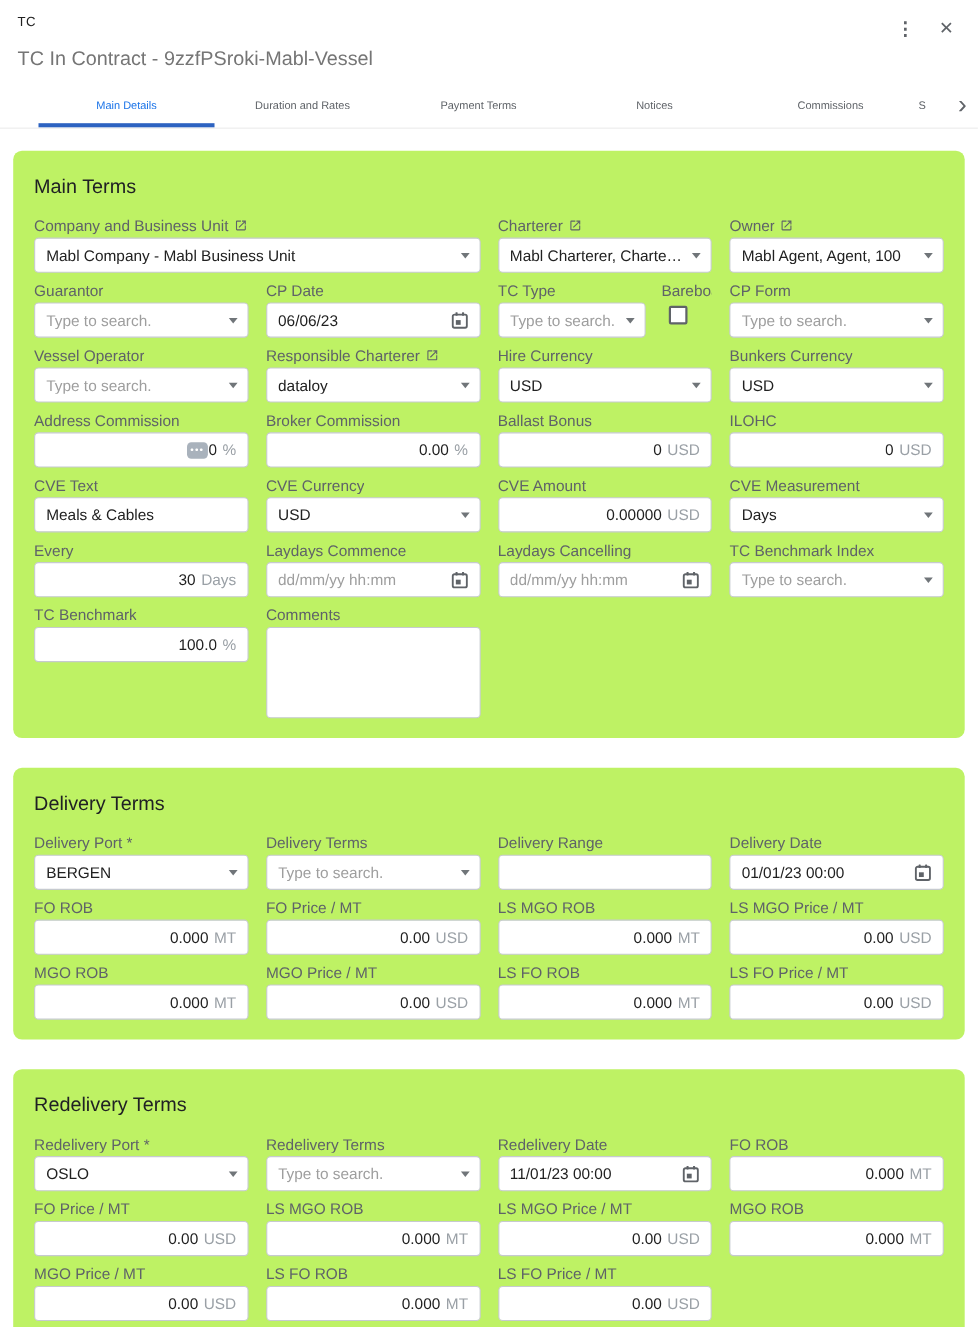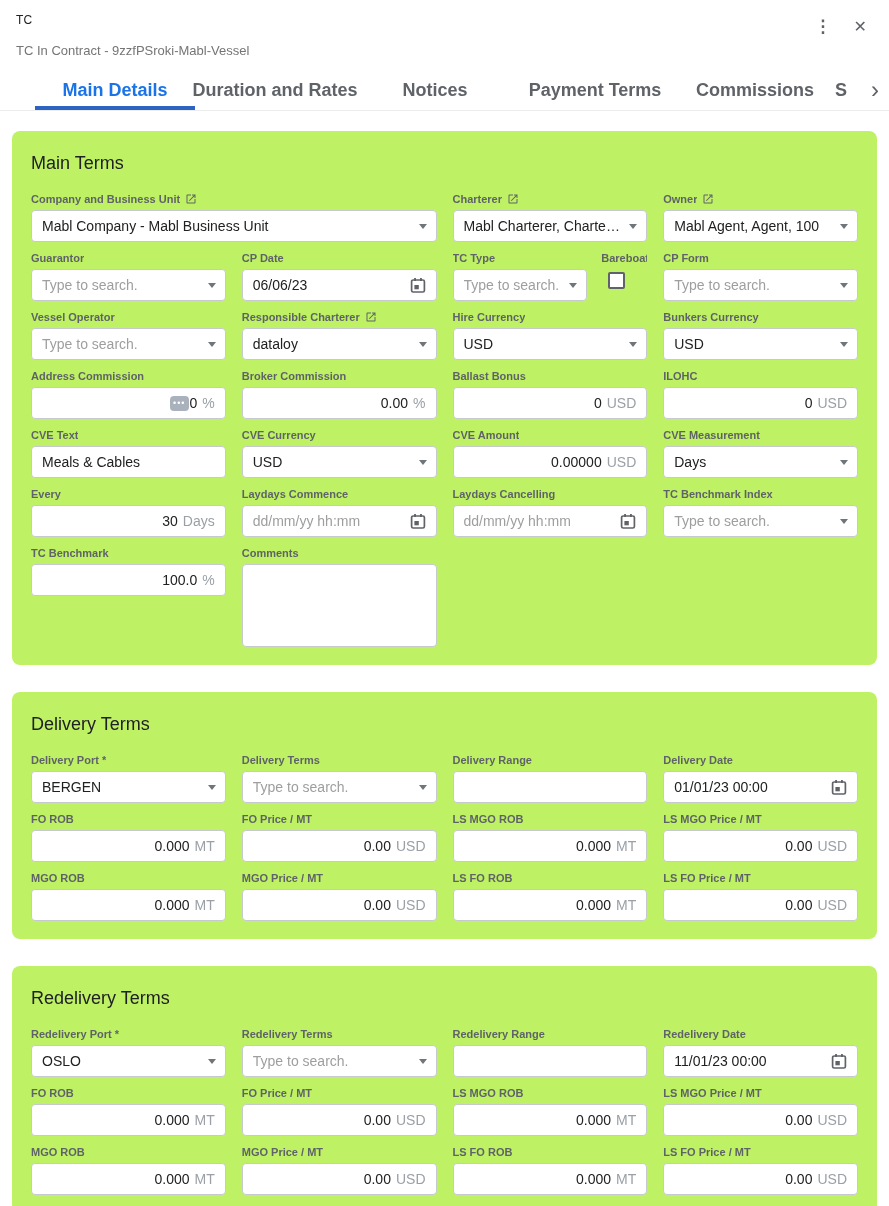--- a/index.html
+++ b/index.html
@@ -8,41 +8,41 @@
   .dialog{width:889px;box-sizing:border-box;}
 
   
   header{padding:13px 16px 0;}
   .title-row{display:flex;justify-content:space-between;align-items:flex-start;}
   h1{font-size:12px;font-weight:500;margin:0;color:#212121;letter-spacing:.2px;}
   .header-actions{display:flex;gap:22px;align-items:center;padding-top:5px;padding-right:6px;}
   .icon-btn{color:#5f6368;cursor:pointer;line-height:1;user-select:none;}
   .kebab{font-size:17px;font-weight:bold;}
   .close{font-size:16px;}
-  .subtitle{font-size:13px;color:#757575;margin-top:8px;}
+  .subtitle{font-size:18px;color:#757575;margin-top:8px;}
 
   
   .tabbar-wrap{position:relative;margin-top:12px;border-bottom:1px solid #ececec;}
   .tabbar{display:flex;align-items:stretch;height:40px;padding-left:35px;overflow:hidden;margin-right:34px;}
   .tab{width:160px;flex:0 0 auto;display:flex;align-items:center;justify-content:center;
-       font-size:18px;color:#5f6368;cursor:pointer;position:relative;white-space:nowrap;font-weight:bold;}
+       font-size:10px;color:#5f6368;cursor:pointer;position:relative;white-space:nowrap;}
   .tab.active{color:#1a73e8;}
   .tab.active::after{content:"";position:absolute;left:0;right:0;bottom:0;height:4px;background:#2d63c1;}
   .tab.partial{width:16px;overflow:hidden;justify-content:flex-start;}
   .tab-chevron{position:absolute;right:7px;top:0;height:40px;display:flex;align-items:center;
        color:#5f6368;font-size:24px;cursor:pointer;padding:0 3px;line-height:1;}
 
   
   main{padding:20px 12px 12px;display:flex;flex-direction:column;gap:27px;}
   .card{background:#bef264;border-radius:8px;padding:18px 19px;}
   .card-title{font-size:18px;font-weight:500;margin:4px 0 18px;color:#202124;}
   .grid{display:grid;grid-template-columns:repeat(4,1fr);column-gap:16px;row-gap:9px;}
   .field{min-width:0;}
   .label-row{display:flex;align-items:center;gap:5px;margin-bottom:4px;height:14px;}
-  .label{font-size:11px;color:#5f6368;white-space:nowrap;overflow:hidden;font-weight:bold;}
+  .label{font-size:14px;color:#5f6368;white-space:nowrap;overflow:hidden;}
   .ext{flex:0 0 auto;display:flex;cursor:pointer;}
 
   .control{height:32px;box-sizing:border-box;border:1px solid #c6cacf;border-radius:4px;background:#fff;
            display:flex;align-items:center;padding:0 10px;font-size:14px;position:relative;}
   .control .value{white-space:nowrap;overflow:hidden;text-overflow:ellipsis;color:#212121;}
   .control .ph{white-space:nowrap;overflow:hidden;text-overflow:ellipsis;color:#9e9e9e;flex:1;}
   .control.select{padding-right:26px;}
   .control.select .value{flex:1;}
   .caret{position:absolute;right:9px;top:50%;margin-top:-2px;width:0;height:0;
          border-left:4.5px solid transparent;border-right:4.5px solid transparent;border-top:5px solid #707579;}
@@ -72,22 +72,22 @@
         <span class="icon-btn close">✕</span>
       </div>
     </div>
     <div class="subtitle">TC In Contract - 9zzfPSroki-Mabl-Vessel</div>
   </header>
 
   <div class="tabbar-wrap">
     <div class="tabbar">
         <div class="tab active">Main Details</div>
         <div class="tab">Duration and Rates</div>
+        <div class="tab">Payment Terms</div>
         <div class="tab">Notices</div>
-        <div class="tab">Payment Terms</div>
         <div class="tab">Commissions</div>
         <div class="tab partial">S</div>
       </div>
     <span class="tab-chevron">›</span>
   </div>
 
   <main>
       <section class="card">
         <h2 class="card-title">Main Terms</h2>
         <div class="grid">
@@ -497,26 +497,20 @@
             <div class="label-row">
               <span class="label">Redelivery Terms</span>
             </div>
             <div class="control select">
               <span class="ph">Type to search.</span>
               <span class="caret"></span>
             </div>
           </div>
           <div class="field">
             <div class="label-row">
-              <span class="label">Redelivery Range</span>
-            </div>
-            <div class="control"></div>
-          </div>
-          <div class="field">
-            <div class="label-row">
               <span class="label">Redelivery Date</span>
             </div>
             <div class="control date">
               <span class="value">11/01/23 00:00</span>
               <span class="cal">
                 <svg width="16" height="17" viewBox="0 0 16 17">
                   <rect x="1.6" y="3" width="12.8" height="12" rx="1.6" fill="none" stroke="#5f6368" stroke-width="1.7"></rect>
                   <rect x="4.1" y="0.9" width="1.9" height="3.2" rx="0.4" fill="#5f6368"></rect>
                   <rect x="10" y="0.9" width="1.9" height="3.2" rx="0.4" fill="#5f6368"></rect>
                   <rect x="4.4" y="8" width="4.4" height="4.3" fill="#5f6368"></rect>

